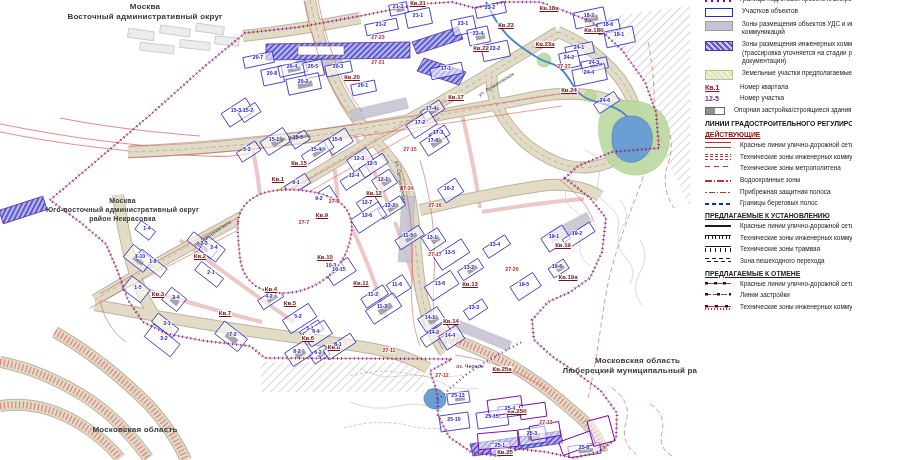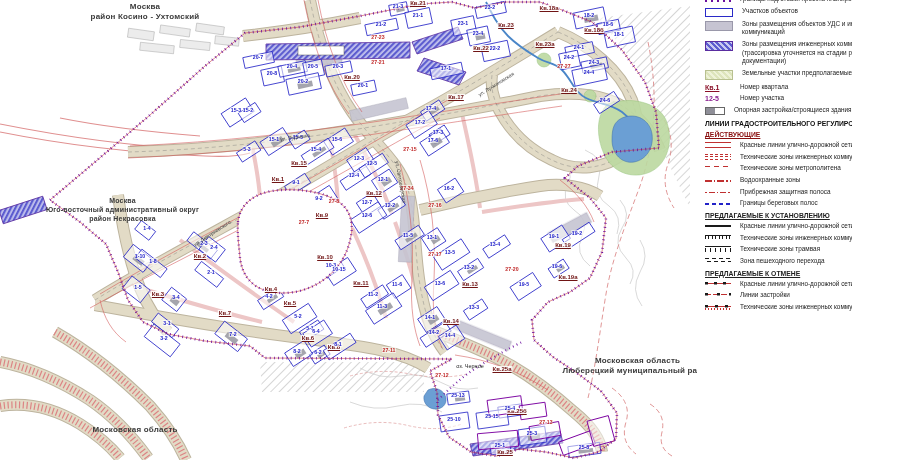--- a/index.html
+++ b/index.html
@@ -351,21 +351,21 @@
     <use href="#bnd" fill="none" stroke="#6b0f9e" stroke-width="2.6" stroke-dasharray="0.8 3.4"></use>
     <use href="#notch" fill="#ffffff" stroke="#cc4444" stroke-width="0.6"></use>
     <use href="#notch" fill="none" stroke="#6b0f9e" stroke-width="2.4" stroke-dasharray="0.8 3.4"></use>
     <path d="M438,400 C450,388 462,377 476,368 C490,359 506,350 522,342" fill="none" stroke="#6b0f9e" stroke-width="2.2" stroke-dasharray="0.8 3.4"></path>
   </g>
 </svg>
 
 <div class="labels">
   <div class="region" style="left:25px;top:2px;width:240px;">
     <div>Москва</div>
-    <div>район Косино - Ухтомский</div>
+    <div>Восточный административный округ</div>
   </div>
   <div class="region" style="left:30px;top:196px;width:185px;font-size:7px;">
     <div>Москва</div>
     <div>Юго-восточный административный округ</div>
     <div>район Некрасовка</div>
   </div>
   <div class="region" style="left:40px;top:425px;width:190px;">
     <div>Московская область</div>
   </div>
   <div class="region" style="left:545px;top:356px;width:185px;">

